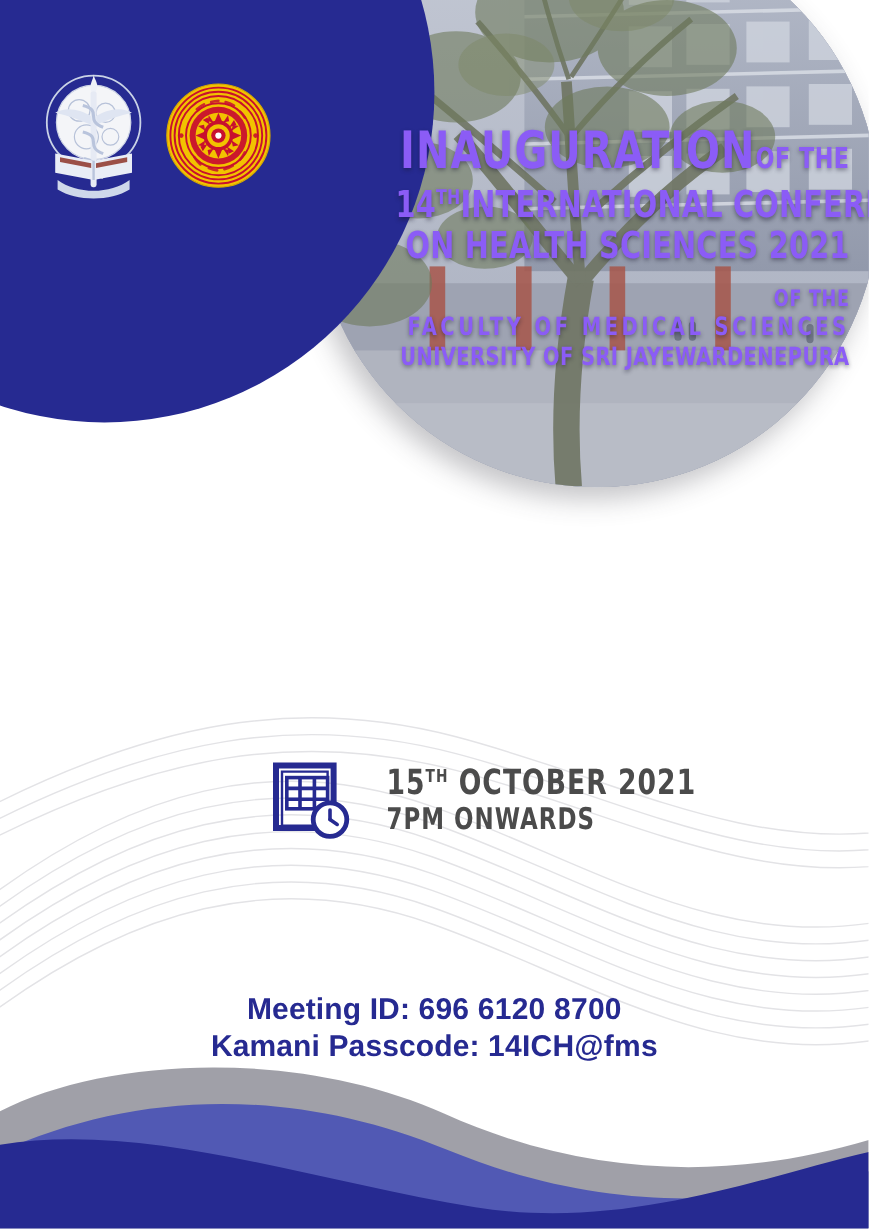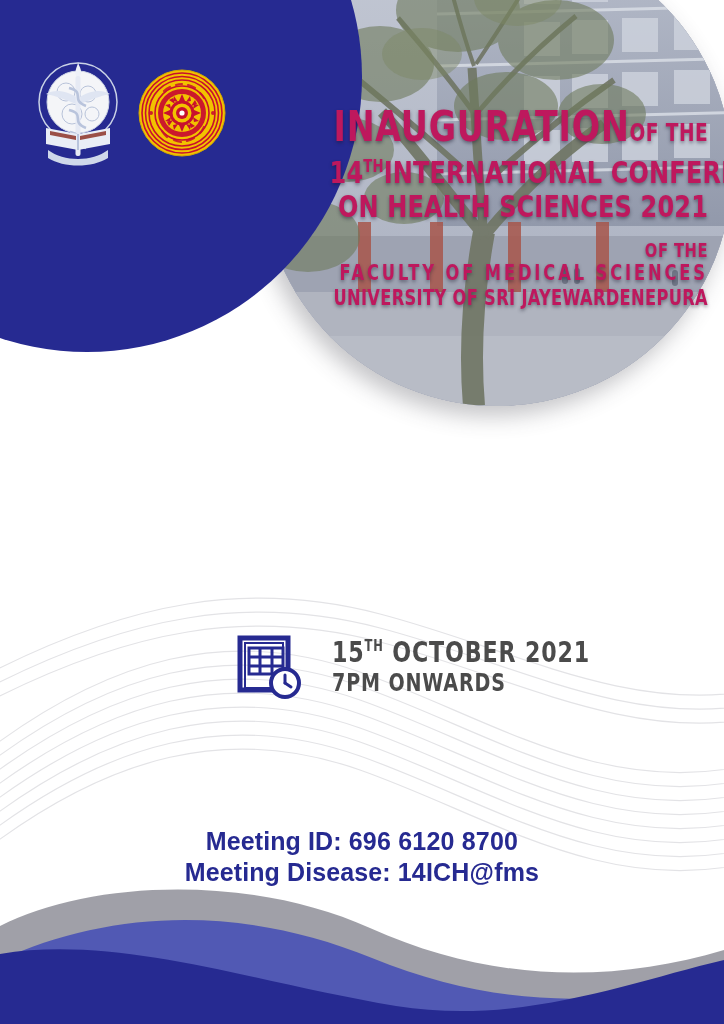--- a/index.html
+++ b/index.html
@@ -65,21 +65,21 @@
   .logo-fms{width:84px;height:110px;}
   .logo-usj{width:88px;height:88px;}
 
   
   .header-text{
     position:absolute;
     right:16px; top:104px;
     width:440px;
     z-index:7;
     text-align:right;
-    color:#be185d;
+    color:#8b5cf6;
     text-shadow:0 2px 4px rgba(25,25,45,.45);
   }
   .cond{
     font-family:"Liberation Sans Narrow","DejaVu Sans Condensed","Liberation Sans", sans-serif;
     font-stretch:condensed;
     font-weight:bold;
     transform:scaleX(.86);
     transform-origin:right center;
     display:block;
     white-space:nowrap;
@@ -161,21 +161,20 @@
     position:absolute;
     left:0; top:630px;
     width:724px;
     z-index:8;
   }
   .detail-row{
     display:flex;
     align-items:center;
     gap:26px;
     padding-left:222px;
-    margin-left:10px;
   }
   .detail-row + .detail-row{margin-top:18px;}
   .detail-icon{flex:0 0 auto;}
   .detail-text{
     font-family:"Liberation Sans Narrow","DejaVu Sans Condensed","Liberation Sans", sans-serif;
     font-stretch:condensed;
     font-weight:bold;
     color:#4b4b4b;
     transform:scaleX(.85);
     transform-origin:left center;
@@ -445,21 +444,21 @@
       </svg>
       <div class="detail-text">
         <div class="d-date"><span>15</span><sup>TH</sup> <span>OCTOBER 2021</span></div>
         <div class="d-time">7PM ONWARDS</div>
       </div>
     </div>
   </div>
 
   <div class="meeting">
     <div><span>Meeting ID:</span> <span class="val">696 6120 8700</span></div>
-    <div><span>Meeting Disease:</span> <span class="val">14ICH@fms</span></div>
+    <div><span>Kamani Passcode:</span> <span class="val">14ICH@fms</span></div>
   </div>
 
   <svg class="bottom-waves" viewBox="0 0 724 160" preserveAspectRatio="none" aria-hidden="true">
     <path d="M0,62 C90,16 250,10 370,64 C490,118 610,120 724,86 L724,160 L0,160 Z" fill="#9b9ba3" opacity=".95"></path>
     <path d="M0,96 C110,46 240,40 372,94 C504,148 620,142 724,112 L724,160 L0,160 Z" fill="#4a52b5" opacity=".92"></path>
     <path d="M0,90 C120,70 260,120 396,142 C520,162 630,118 724,96 L724,160 L0,160 Z" fill="#262a91"></path>
   </svg>
 
 </div>
 

